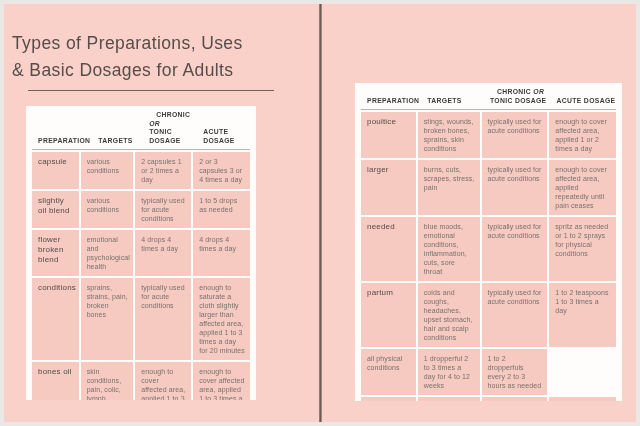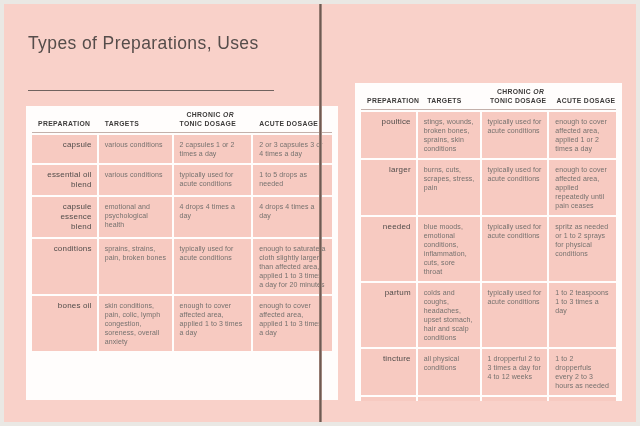--- a/index.html
+++ b/index.html
@@ -11,34 +11,34 @@
   }
   .spread{
     position:absolute;left:4px;top:4px;width:632px;height:418px;
     background:#f9d1c9;overflow:hidden;
   }
   .gutter{
     position:absolute;left:315px;top:0;width:3px;height:100%;
     background:linear-gradient(90deg,#a5897e,#6f5a52,#b79f95);
   }
   .page-title{
-    position:absolute;left:24px;top:26px;
+    position:absolute;left:8px;top:26px;
     font-size:17.5px;line-height:27px;letter-spacing:.4px;
     color:#564d4b;font-weight:400;
   }
   .title-rule{
     position:absolute;left:24px;top:86px;width:246px;height:1px;
     background:#70635f;
   }
   .table-panel{
     position:absolute;background:#fffdfc;
     box-sizing:border-box;padding:3px 6px 6px 6px;
     overflow:hidden;
   }
-  .panel-left{left:22px;top:102px;width:312px;height:294px;}
+  .panel-left{left:22px;top:102px;width:230px;height:294px;}
   .panel-right{left:351px;top:79px;width:267px;height:318px;}
   .thead{
     display:grid;grid-template-columns:55fr 62fr 66fr 67fr;column-gap:2px;
     align-items:end;
     padding:2px 0 4px 0;
     border-bottom:1px solid #c3b0aa;
   }
   .th{
     font-size:6.8px;line-height:8.5px;font-weight:bold;
     letter-spacing:.35px;color:#3d3b3a;
@@ -48,55 +48,56 @@
   .th i{font-style:italic;}
   .tbody{display:grid;row-gap:2px;margin-top:2px;}
   .tr{display:grid;grid-template-columns:55fr 62fr 66fr 67fr;column-gap:2px;}
   .td{
     background:#f7cac1;
     padding:5px 5px 5px 6px;
     font-size:7px;line-height:9px;color:#75716e;
     letter-spacing:.1px;
     overflow:hidden;
   }
-  .td.prep{font-size:8px;line-height:10px;color:#514c4a;letter-spacing:.2px;text-align:right;}
+  .td.prep{font-size:8px;line-height:10px;color:#514c4a;letter-spacing:.2px;}
 </style>
 </head>
 <body>
 
 <div class="spread">
 
   <div>
     <div class="page-title">
       <div>Types of Preparations, Uses</div>
+      <div>&amp; Basic Dosages for Adults</div>
     </div>
     <div class="title-rule"></div>
 
     <div class="table-panel panel-left">
       <div class="thead">
         <div class="th">PREPARATION</div>
         <div class="th">TARGETS</div>
         <div class="th"><span class="indent"><span>CHRONIC</span> <i>OR</i></span><br><span>TONIC DOSAGE</span></div>
         <div class="th">ACUTE DOSAGE</div>
       </div>
       <div class="tbody">
         <div class="tr">
           <div class="td prep">capsule</div>
           <div class="td">various conditions</div>
           <div class="td">2 capsules 1 or 2 times a day</div>
           <div class="td">2 or 3 capsules 3 or 4 times a day</div>
         </div>
         <div class="tr">
-          <div class="td prep">essential oil blend</div>
+          <div class="td prep">slightly oil blend</div>
           <div class="td">various conditions</div>
           <div class="td">typically used for acute conditions</div>
           <div class="td">1 to 5 drops as needed</div>
         </div>
         <div class="tr">
-          <div class="td prep">capsule essence blend</div>
+          <div class="td prep">flower broken blend</div>
           <div class="td">emotional and psychological health</div>
           <div class="td">4 drops 4 times a day</div>
           <div class="td">4 drops 4 times a day</div>
         </div>
         <div class="tr">
           <div class="td prep">conditions</div>
           <div class="td">sprains, strains, pain, broken bones</div>
           <div class="td">typically used for acute conditions</div>
           <div class="td">enough to saturate a cloth slightly larger than affected area, applied 1 to 3 times a day for 20 minutes</div>
         </div>
@@ -139,21 +140,20 @@
           <div class="td">typically used for acute conditions</div>
           <div class="td">spritz as needed or 1 to 2 sprays for physical conditions</div>
         </div>
         <div class="tr">
           <div class="td prep">partum</div>
           <div class="td">colds and coughs, headaches, upset stomach, hair and scalp conditions</div>
           <div class="td">typically used for acute conditions</div>
           <div class="td">1 to 2 teaspoons 1 to 3 times a day</div>
         </div>
         <div class="tr">
-          <div class="td prep">tincture</div>
           <div class="td">all physical conditions</div>
           <div class="td">1 dropperful 2 to 3 times a day for 4 to 12 weeks</div>
           <div class="td">1 to 2 dropperfuls every 2 to 3 hours as needed</div>
         </div>
         <div class="tr">
           <div class="td prep">wash</div>
           <div class="td">skin conditions, eye infections, wounds, post partum</div>
           <div class="td">typically used for acute conditions</div>
           <div class="td">1 quart used 1 or 2 times a day</div>
         </div>

